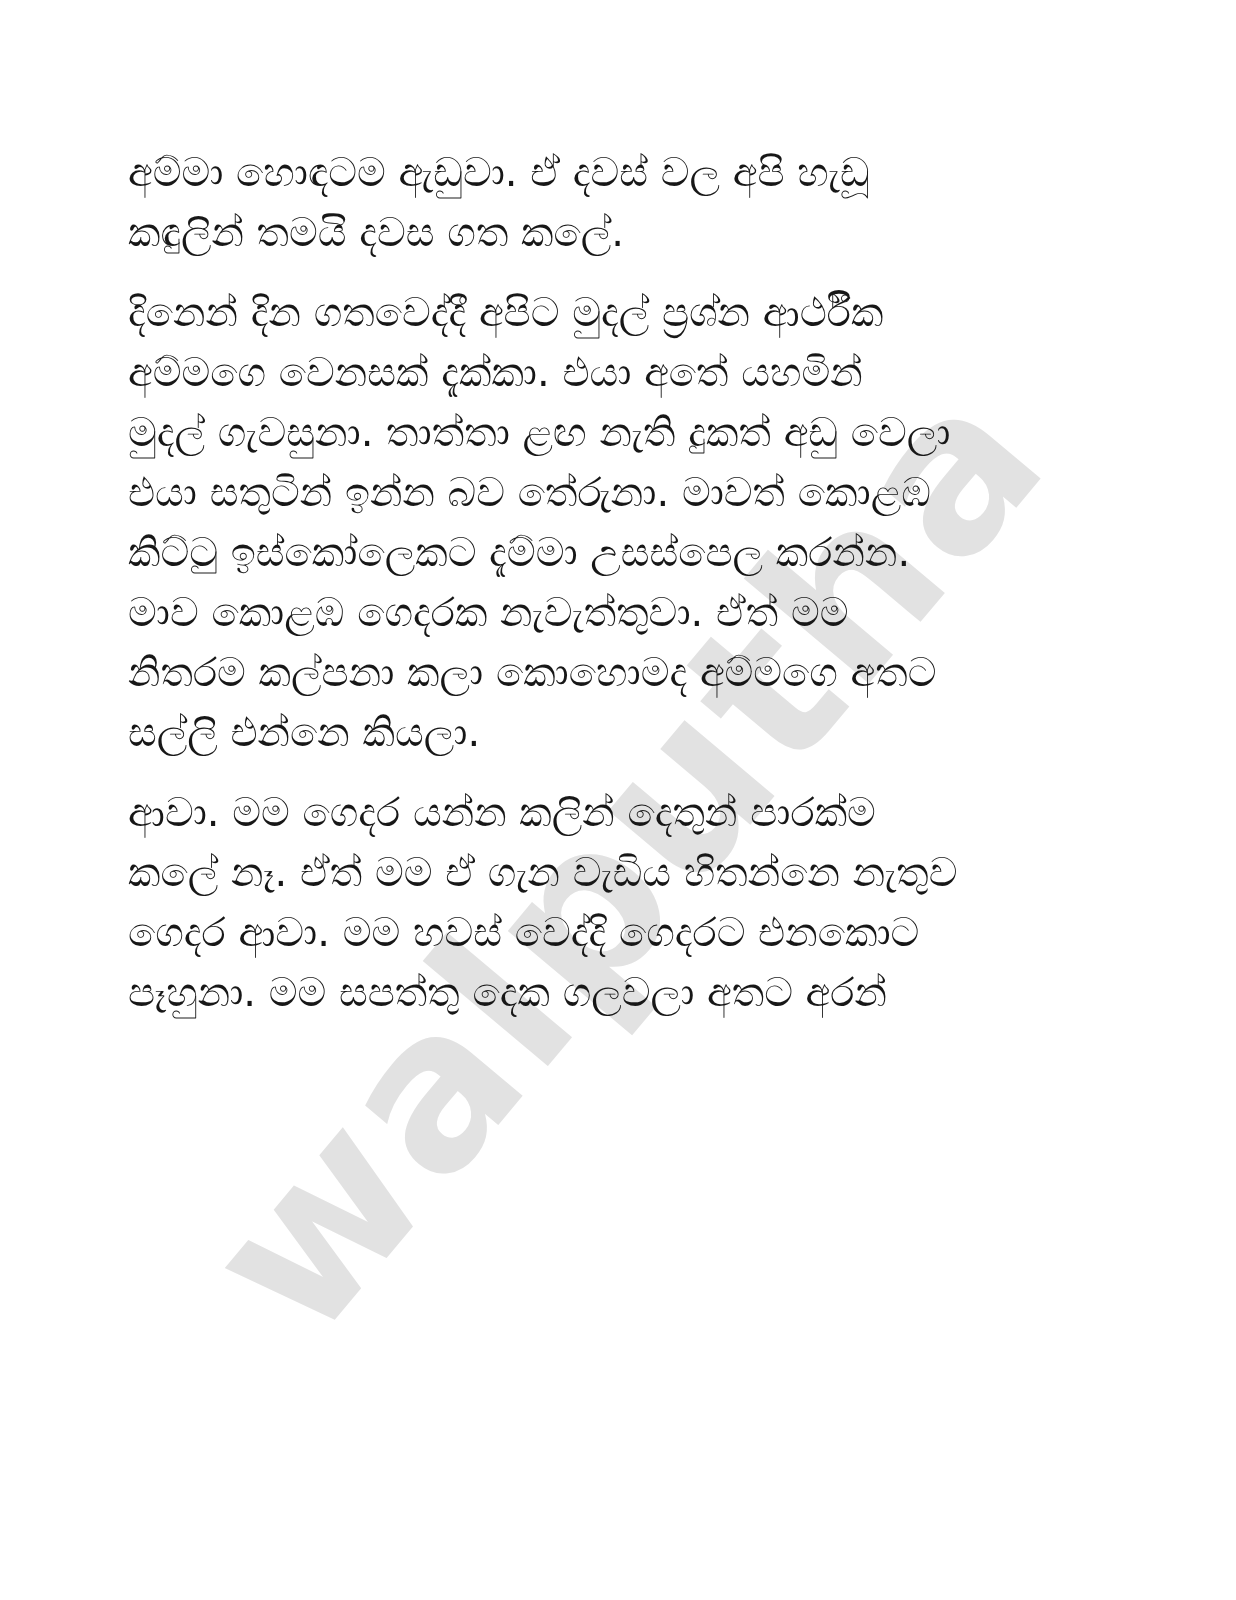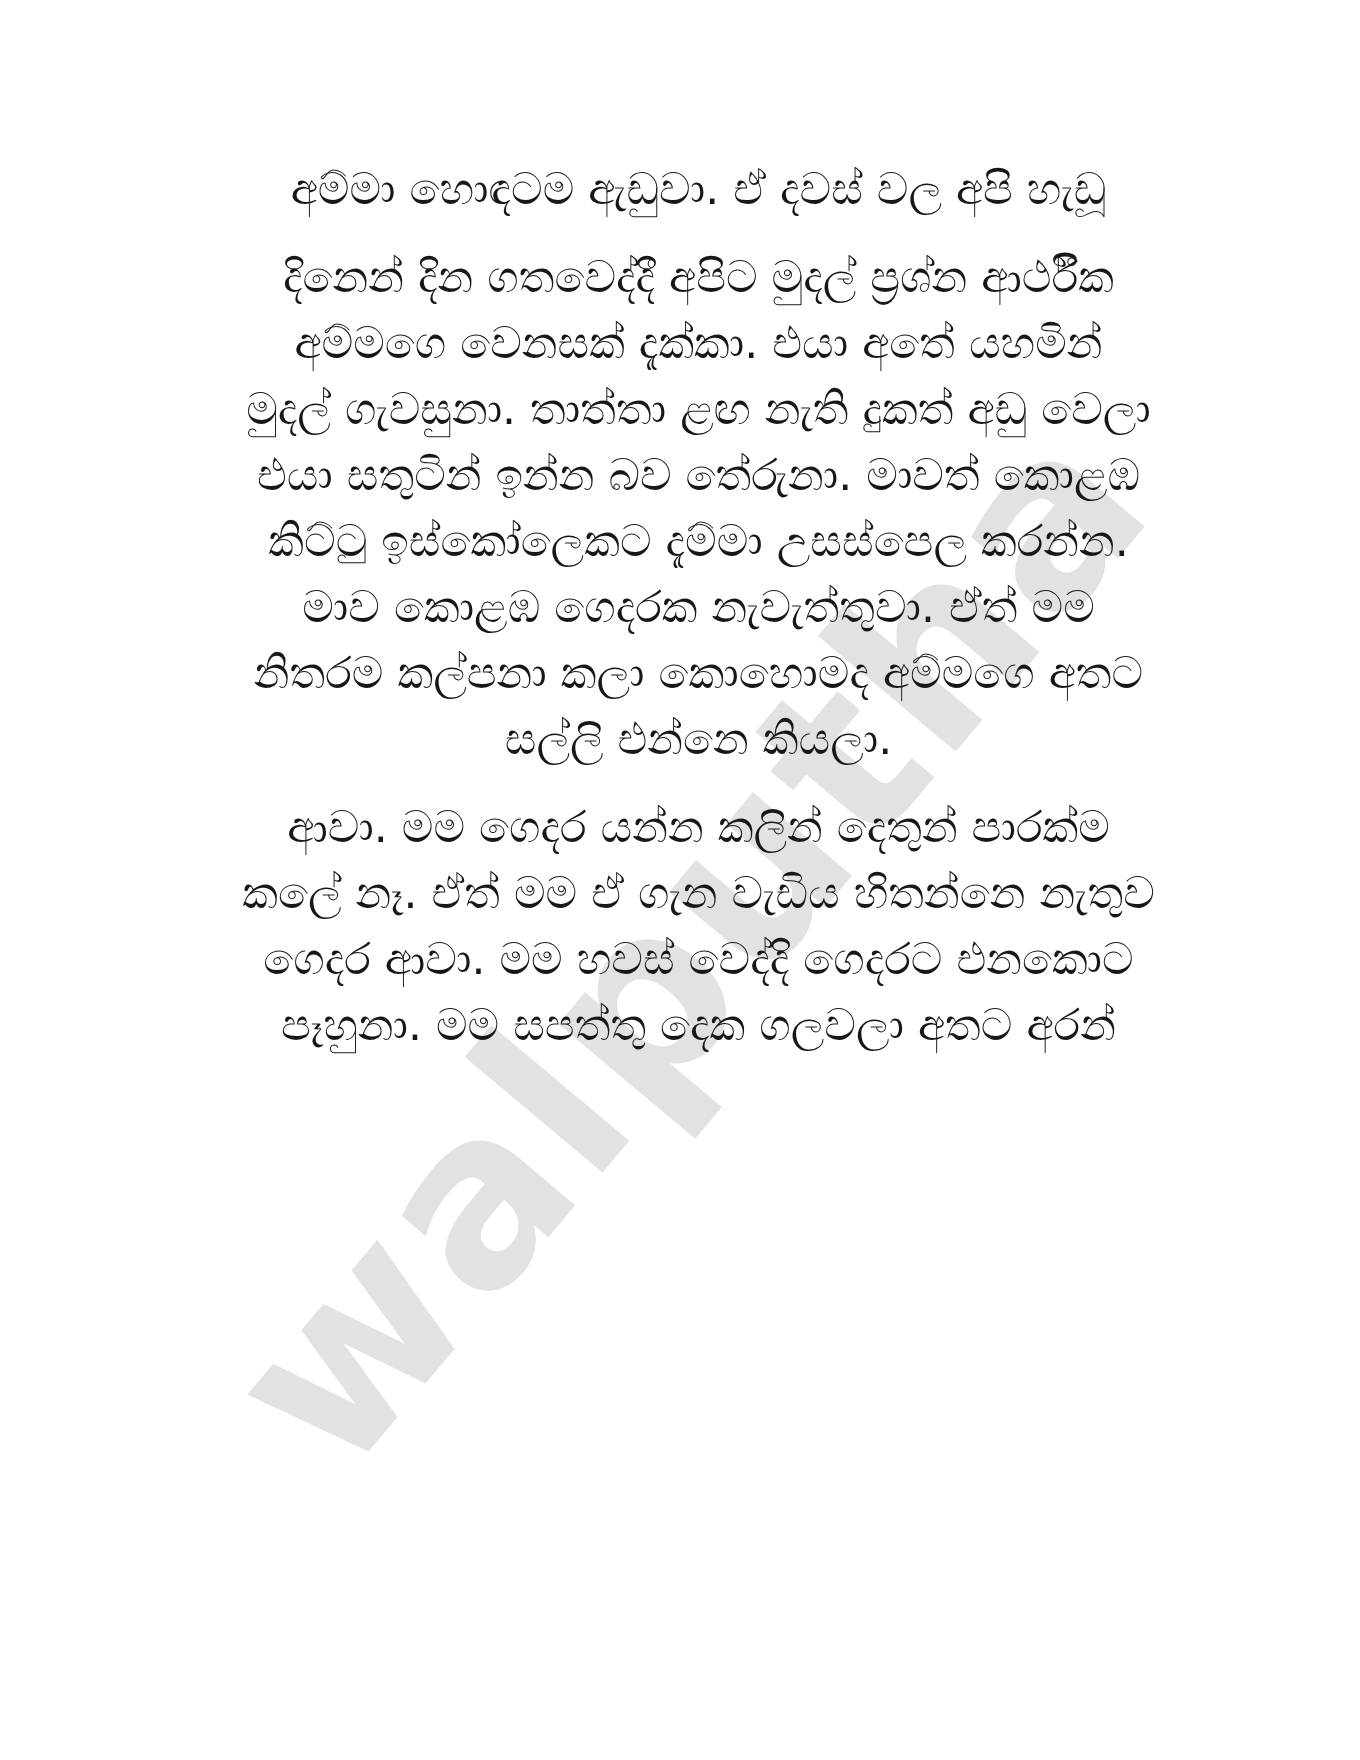--- a/index.html
+++ b/index.html
@@ -24,25 +24,24 @@
     font-size: 215px;
     font-weight: bold;
     letter-spacing: 4px;
     color: #e2e2e2;
     white-space: nowrap;
     z-index: 0;
     user-select: none;
   }
   .content {
     position: absolute;
-    left: 140px;
+    left: 128px;
     top: 142px;
     width: 990px;
     z-index: 1;
-    text-align: center;
   }
   .paragraph {
     margin: 0 0 20px 0;
   }
   .line {
     font-size: 40px;
     line-height: 60px;
     color: #171717;
     white-space: nowrap;
     font-weight: normal;
@@ -52,20 +51,21 @@
 <body>
 
 <div class="page">
 
   <div class="watermark">walputha</div>
 
   <div class="content">
 
     <div class="paragraph">
       <div class="line">අම්මා හොඳටම ඇඩුවා. ඒ දවස් වල අපි හැඩූ</div>
+      <div class="line">කඳුලින් තමයි දවස ගත කලේ.</div>
     </div>
 
     <div class="paragraph">
       <div class="line">දිනෙන් දින ගතවෙද්දී අපිට මුදල් ප්‍රශ්න ආර්ථීක</div>
       <div class="line">අම්මගෙ වෙනසක් දැක්කා. එයා අතේ යහමින්</div>
       <div class="line">මුදල් ගැවසුනා. තාත්තා ළඟ නැති දුකත් අඩු වෙලා</div>
       <div class="line">එයා සතුටින් ඉන්න බව තේරුනා. මාවත් කොළඹ</div>
       <div class="line">කිට්ටු ඉස්කෝලෙකට දැම්මා උසස්පෙල කරන්න.</div>
       <div class="line">මාව කොළඹ ගෙදරක නැවැත්තුවා. ඒත් මම</div>
       <div class="line">නිතරම කල්පනා කලා කොහොමද අම්මගෙ අතට</div>

